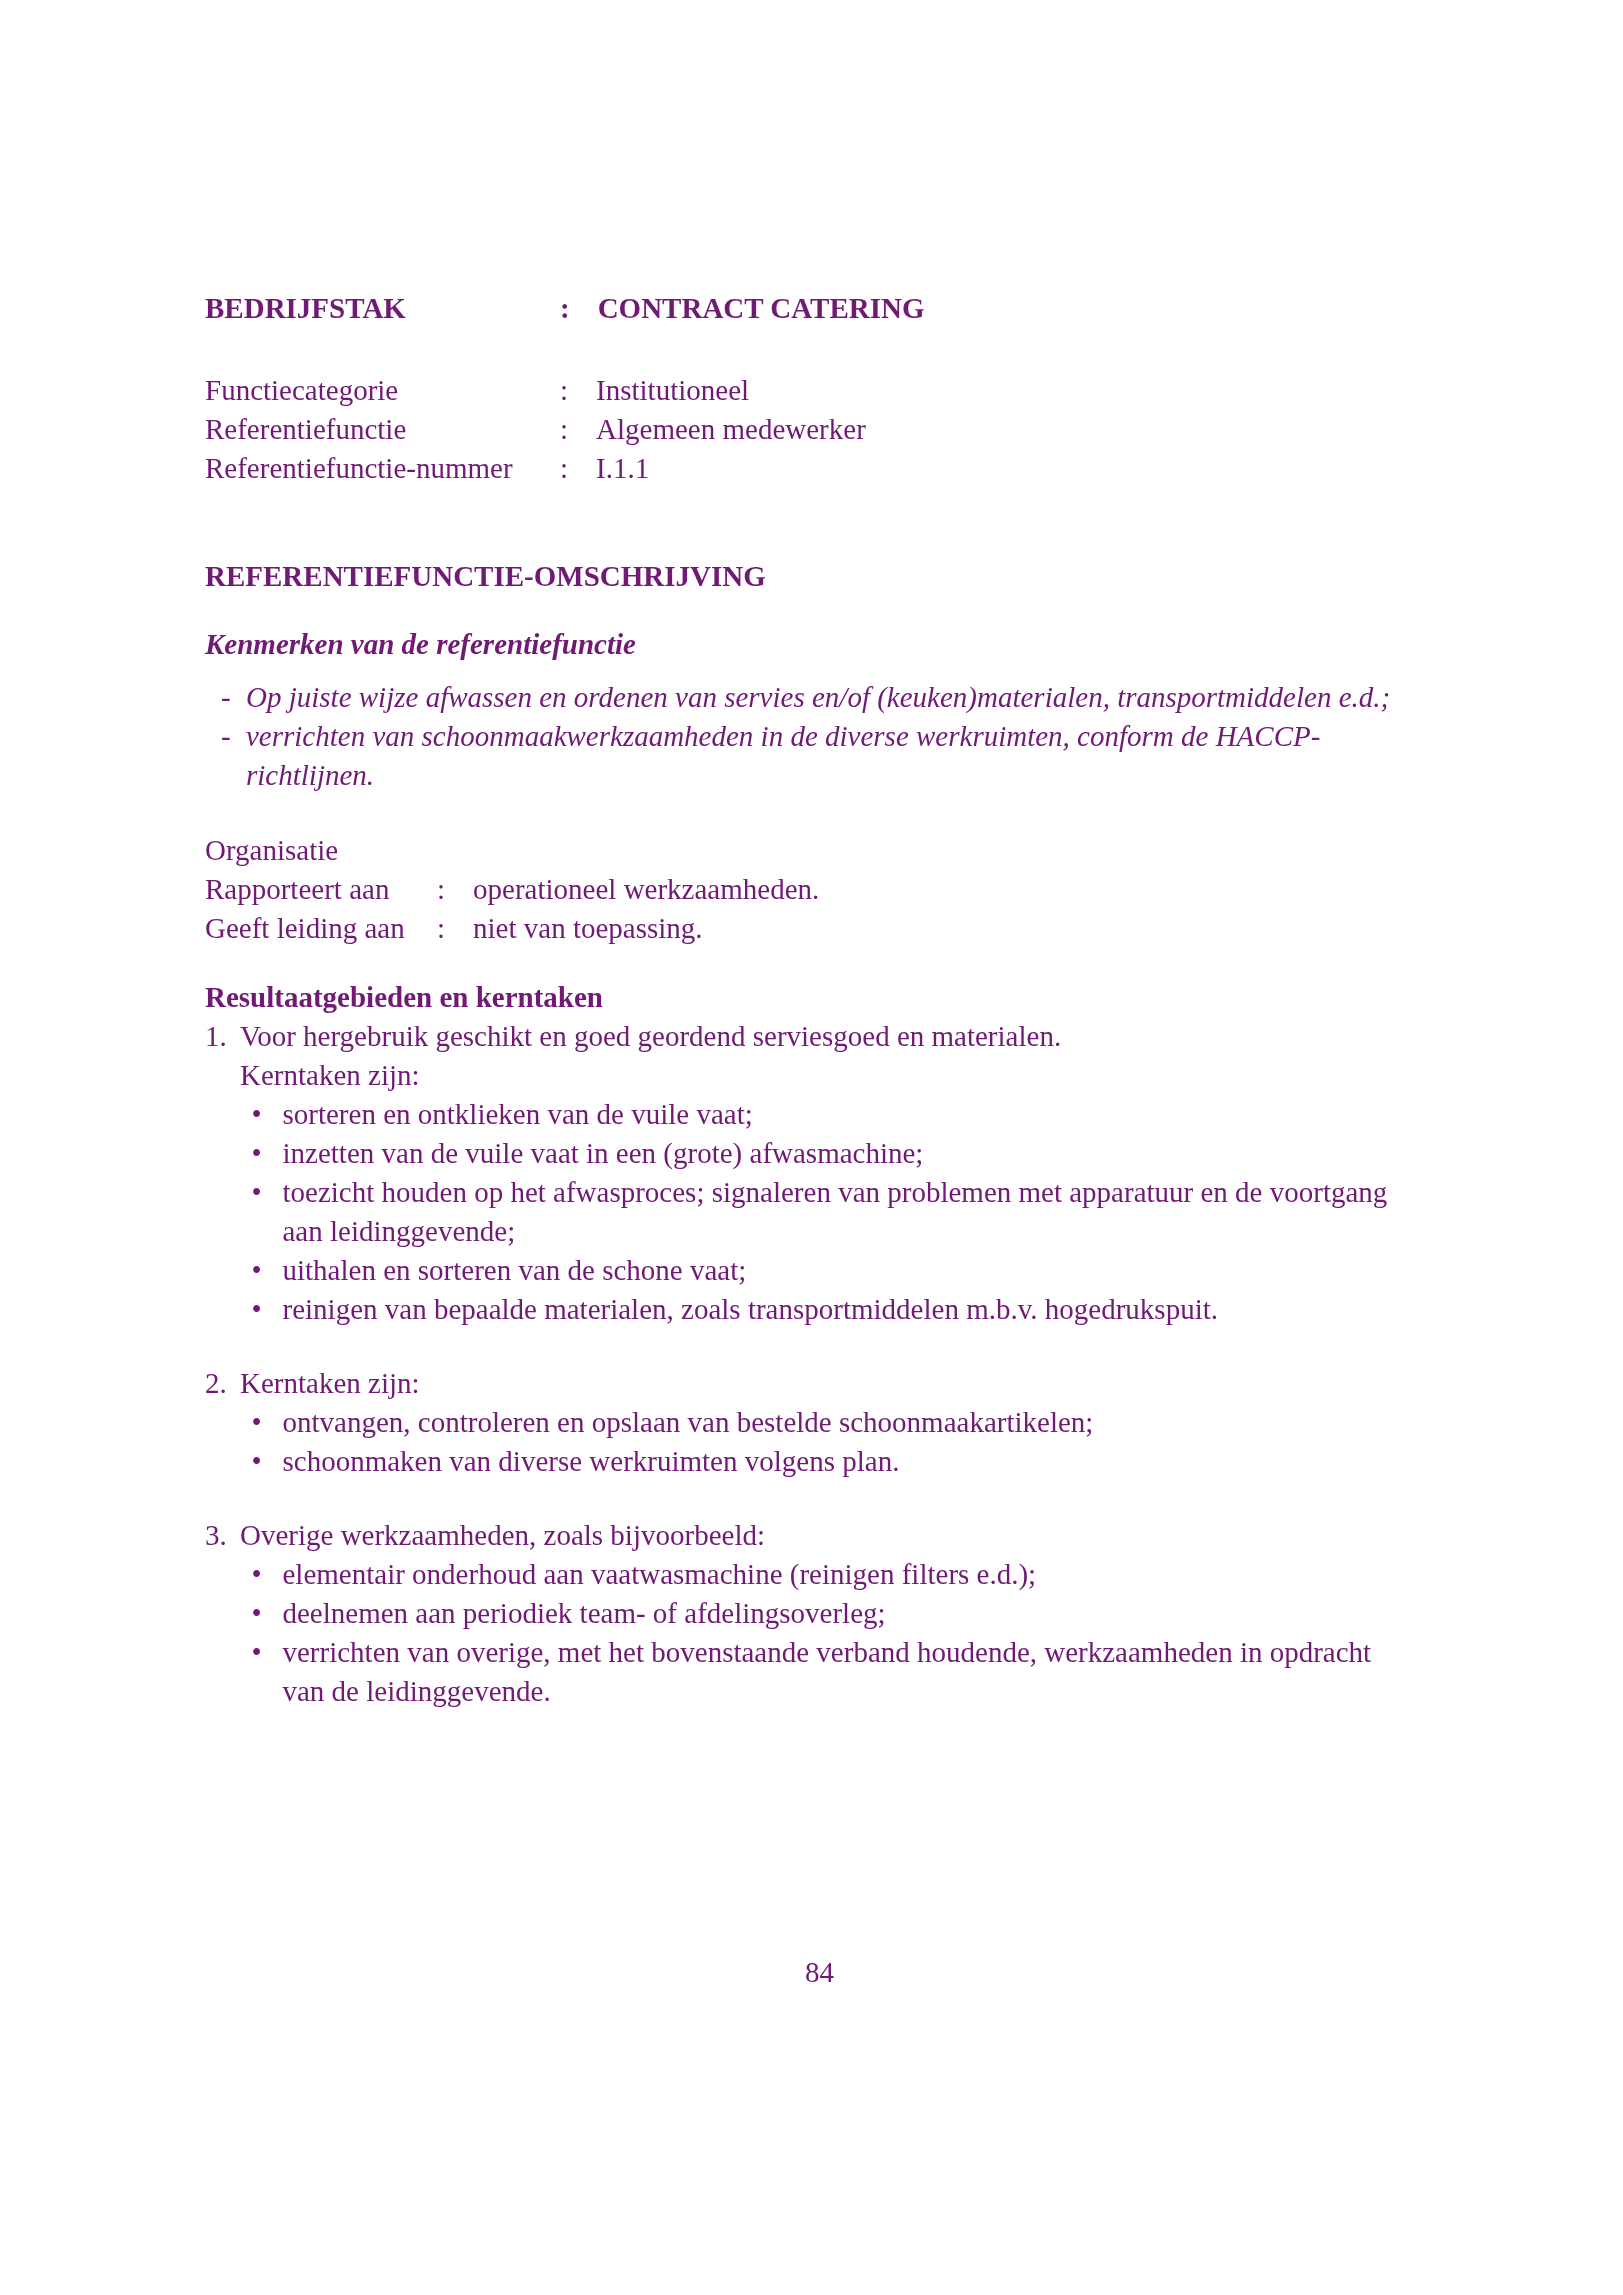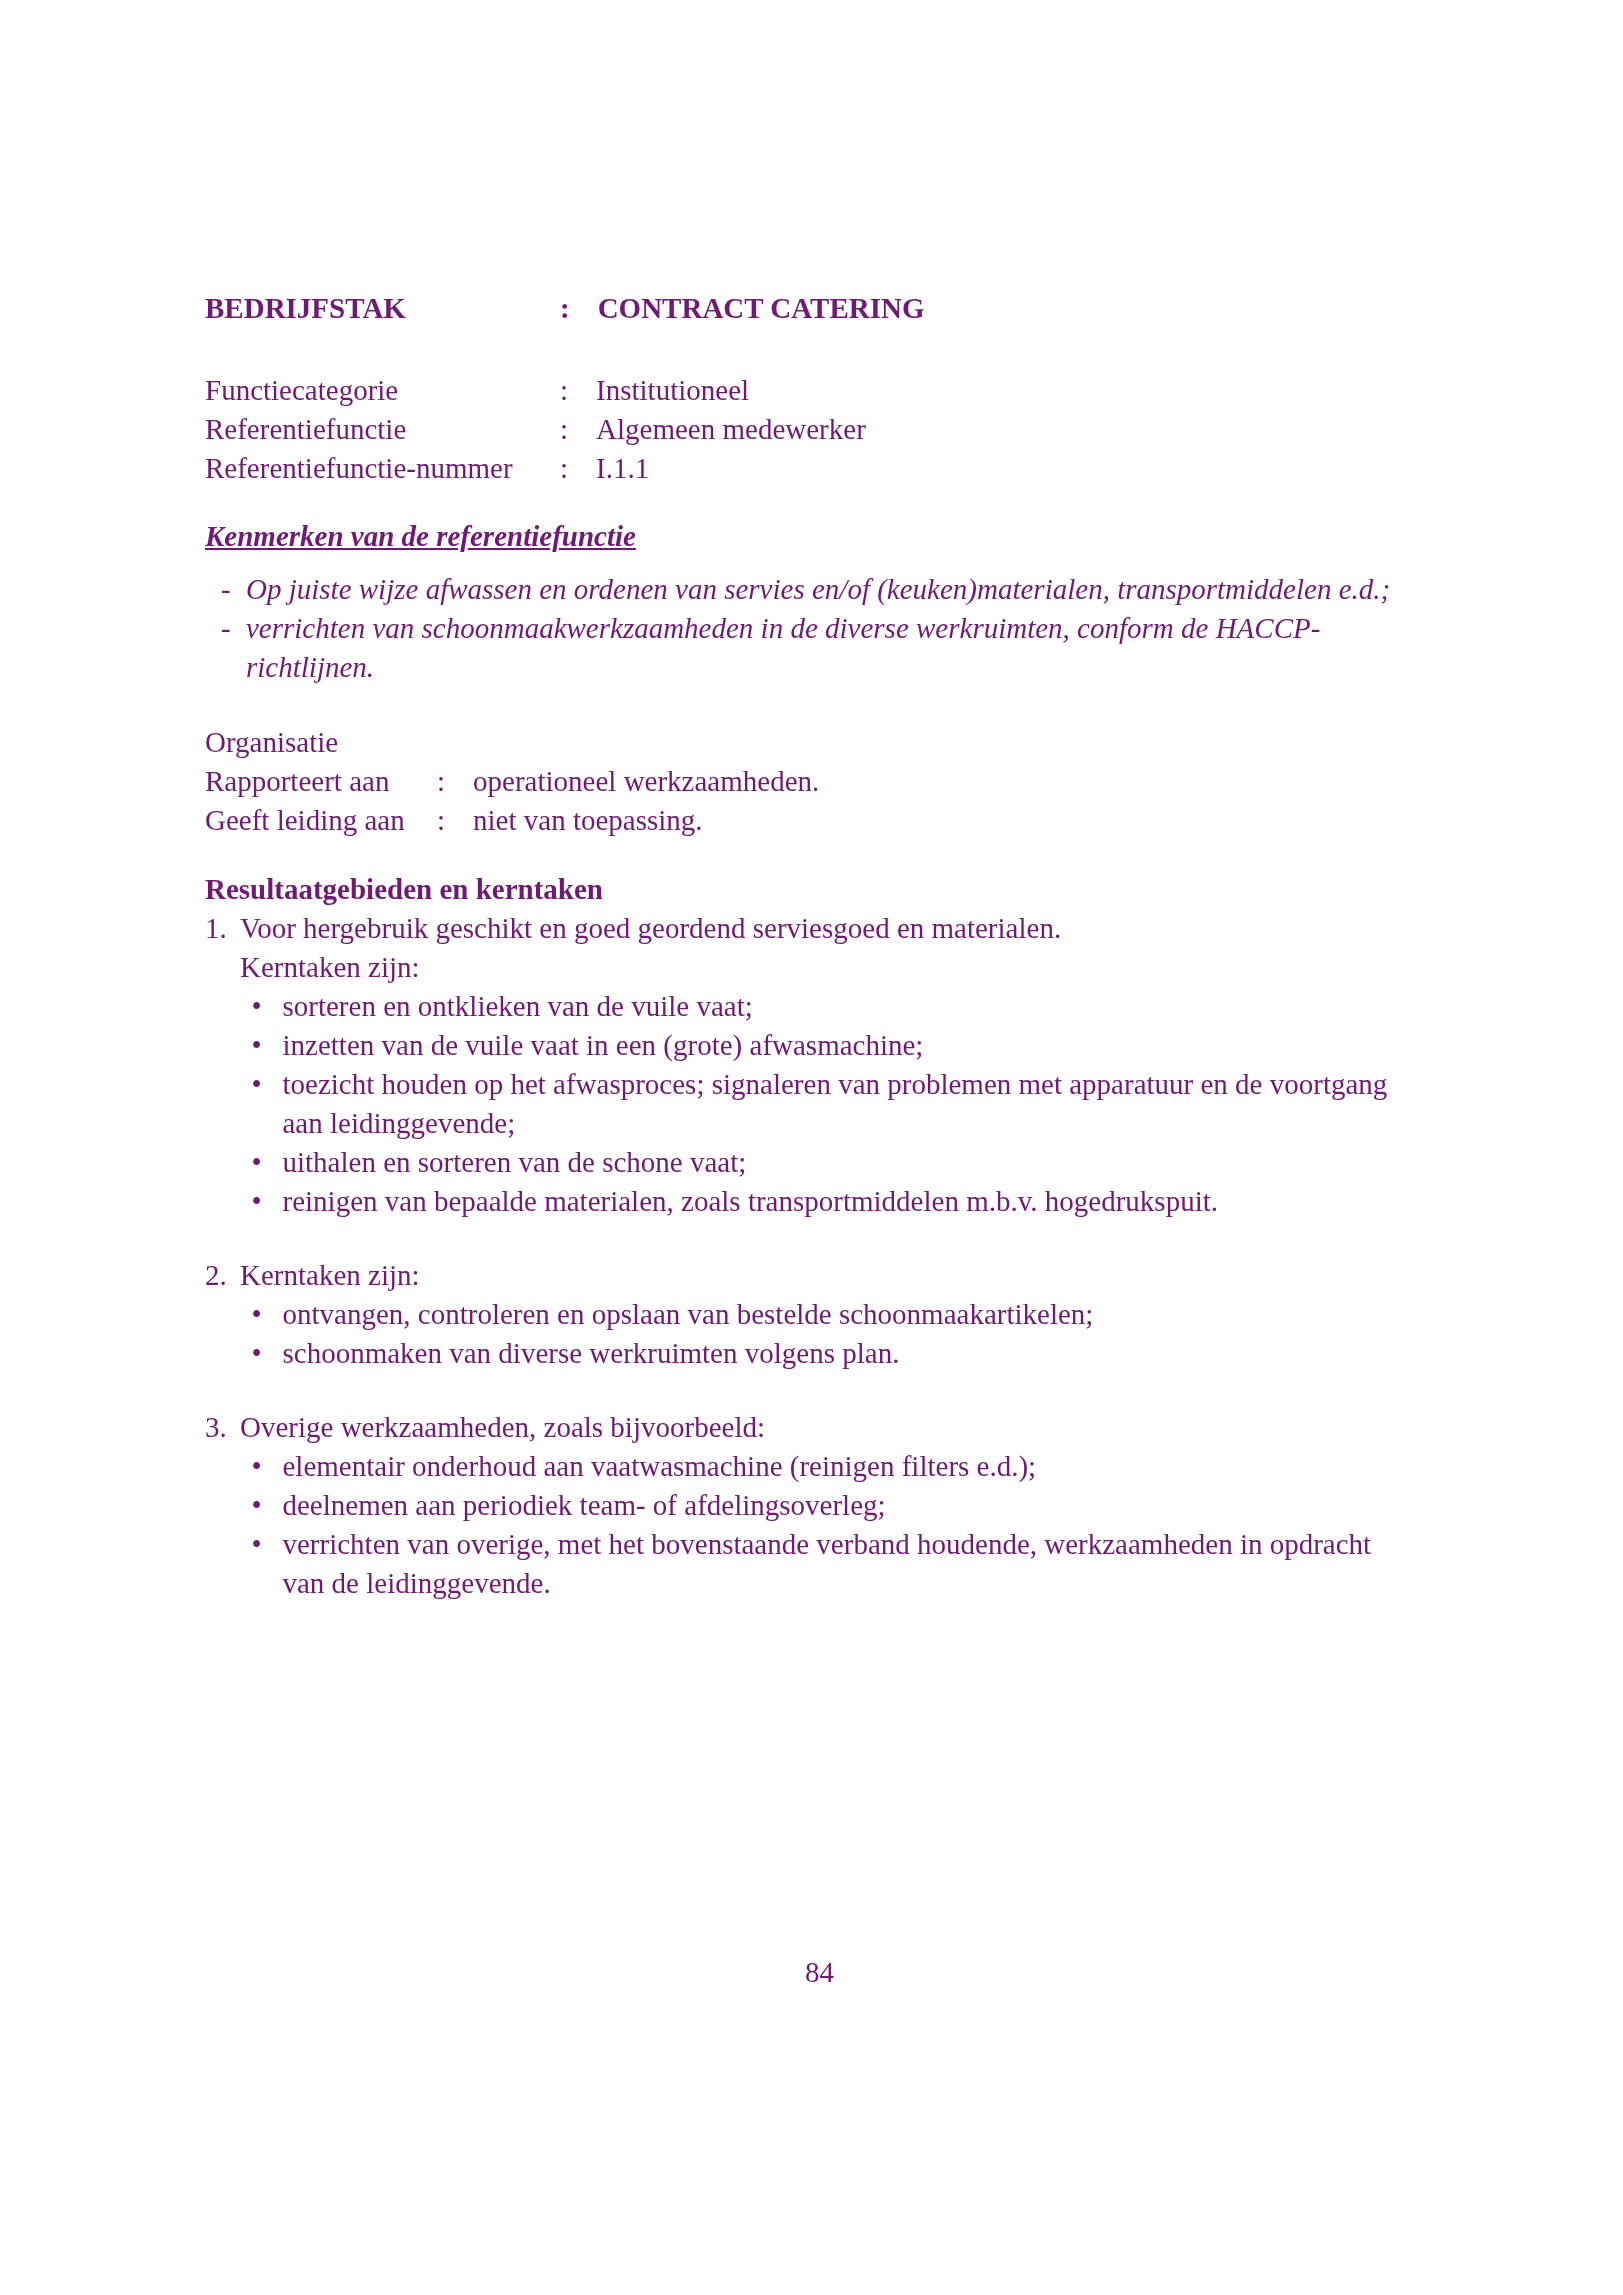--- a/index.html
+++ b/index.html
@@ -30,21 +30,20 @@
   .kv-head { font-weight: bold; margin-bottom: 43px; }
 
   .section-title {
     font-weight: bold;
     margin-top: 69px;
   }
   .kenmerken-title {
     font-weight: bold;
     font-style: italic;
     margin-top: 29px;
-    text-decoration: underline;
   }
   .org-title {
     font-weight: normal;
     margin-top: 36px;
   }
   .resultaat-title {
     font-weight: bold;
     margin-top: 30px;
   }
 
@@ -95,20 +94,21 @@
       <span class="kv-colon">:</span>
       <span class="kv-value">Algemeen medewerker</span>
     </div>
     <div class="kv-row">
       <span class="kv-label">Referentiefunctie-nummer</span>
       <span class="kv-colon">:</span>
       <span class="kv-value">I.1.1</span>
     </div>
   </section>
 
+  <div class="section-title">REFERENTIEFUNCTIE-OMSCHRIJVING</div>
 
   <div class="kenmerken-title">Kenmerken van de referentiefunctie</div>
 
   <ul class="dash-list">
     <li>
       <span class="dash-marker">-</span>
       <span class="dash-text pre">Op juiste wijze afwassen en ordenen van servies en/of (keuken)materialen, transportmiddelen e.d.;</span>
     </li>
     <li>
       <span class="dash-marker">-</span>

